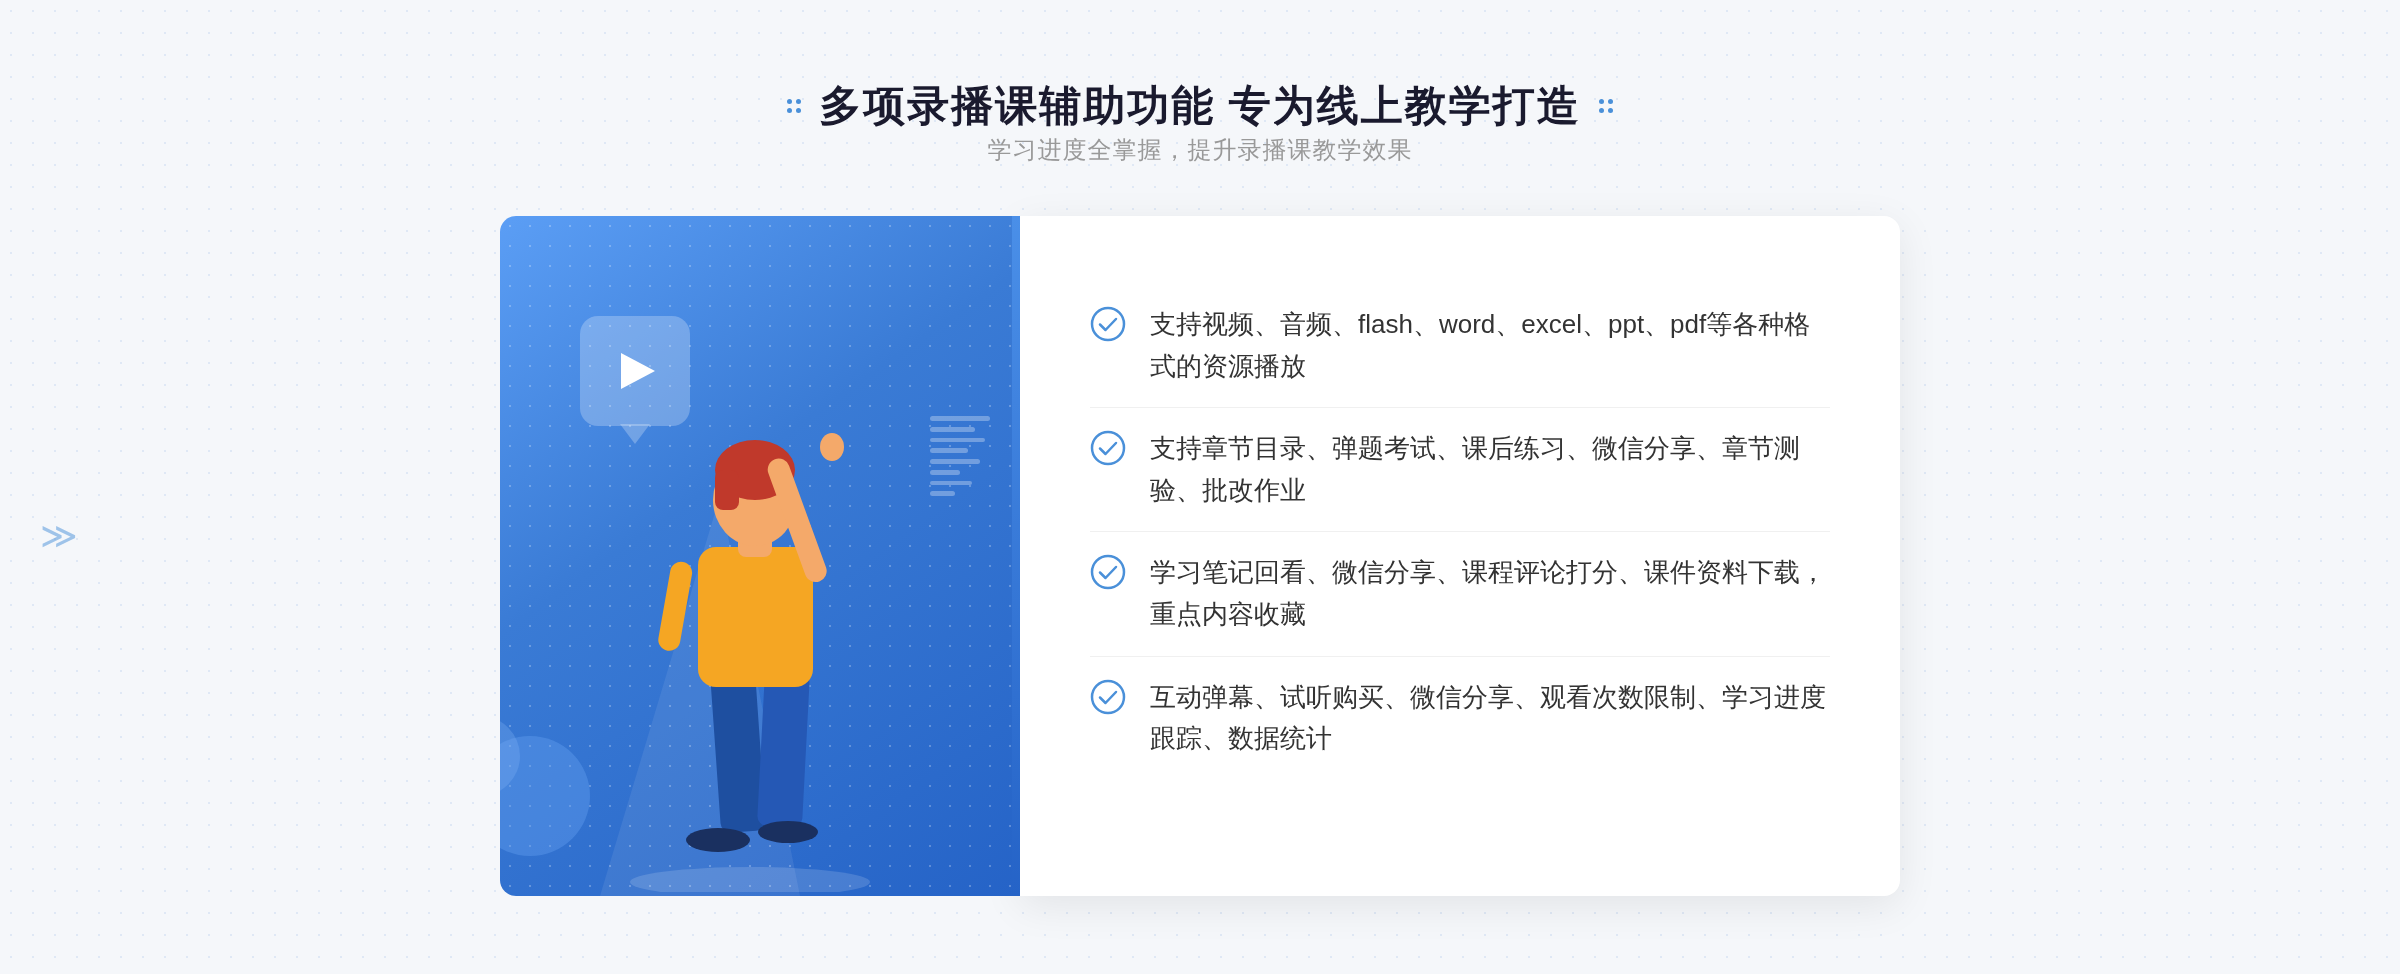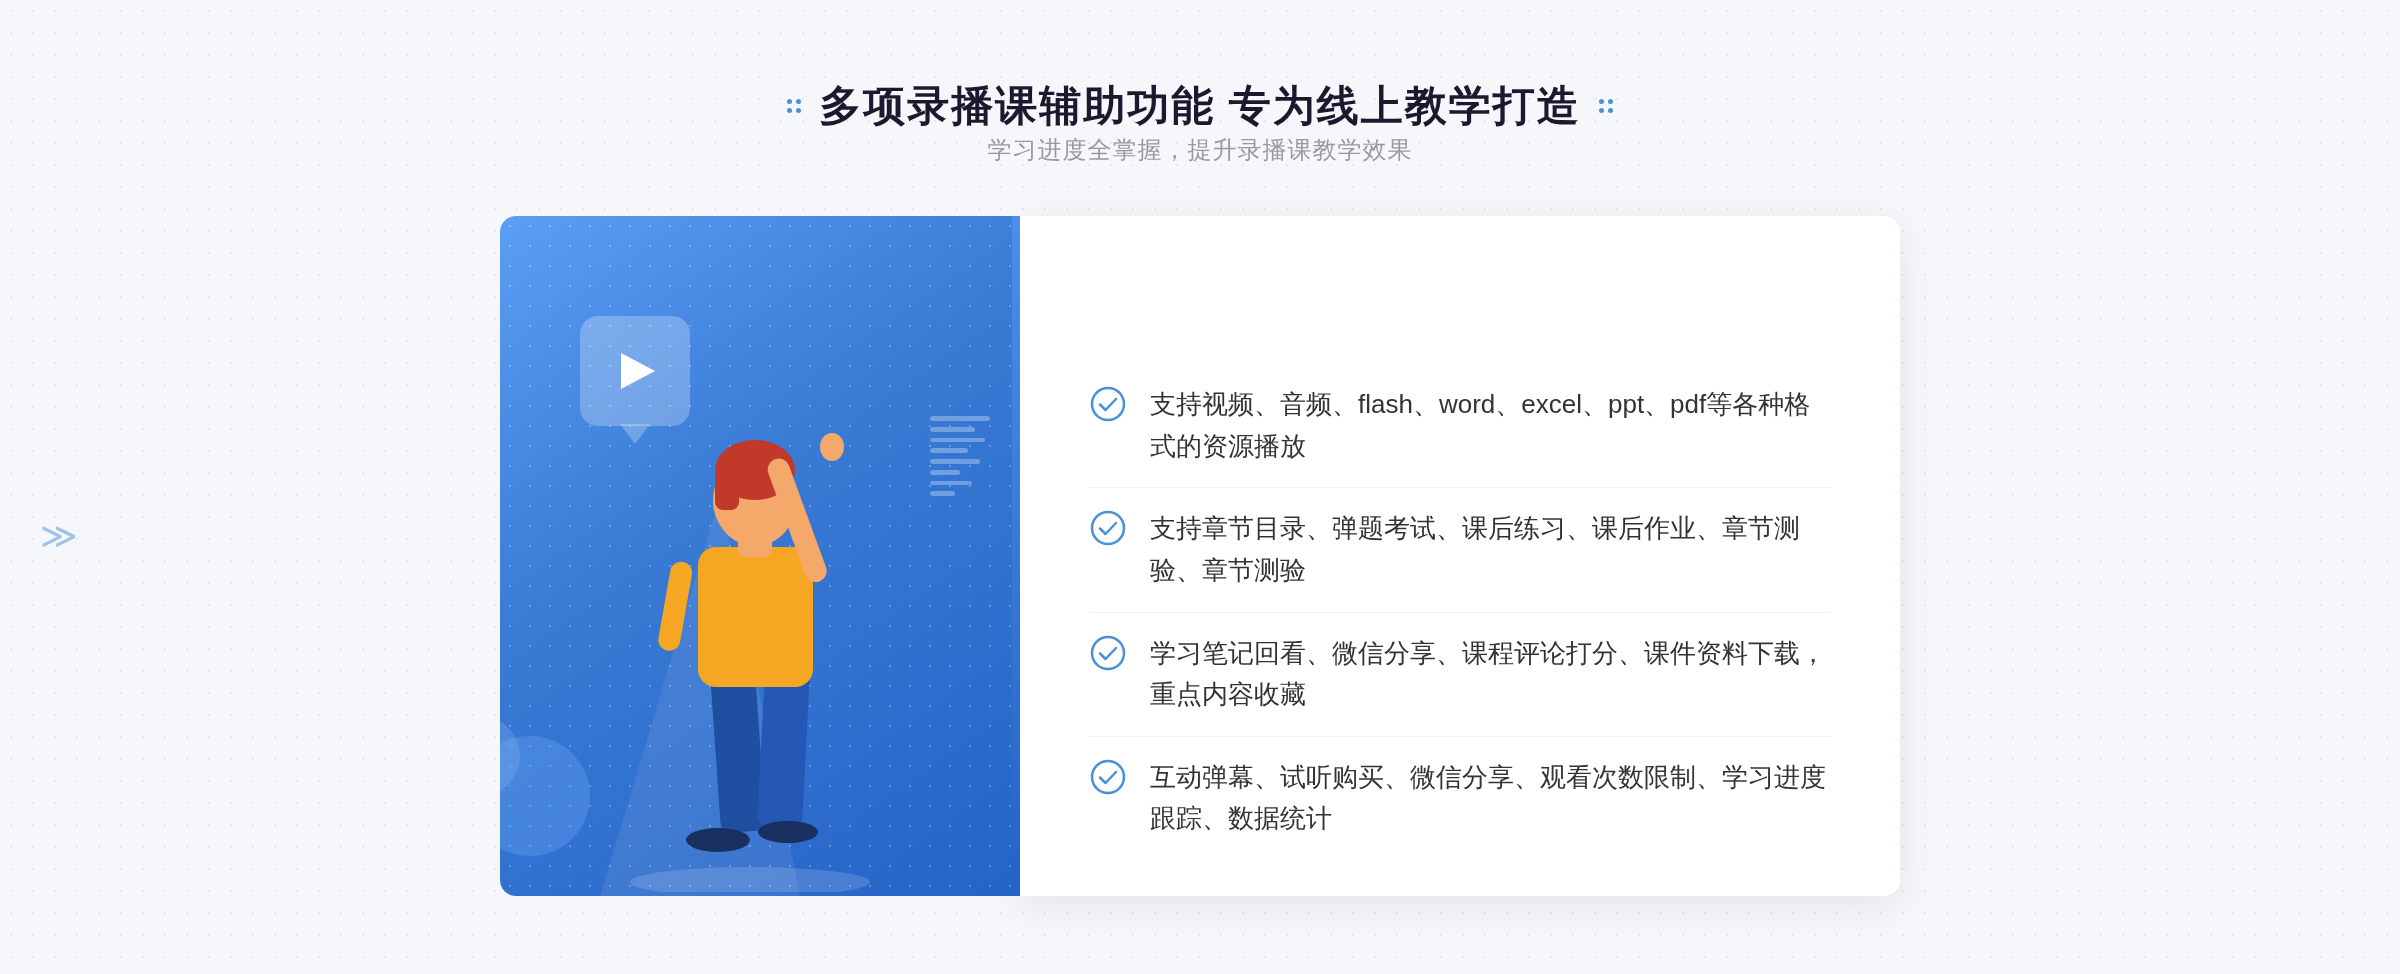--- a/index.html
+++ b/index.html
@@ -219,24 +219,24 @@
       height: 6px;
       background: rgba(255,255,255,0.6);
       border-radius: 3px;
     }
 
     
     .features-panel {
       flex: 1;
       background: white;
       border-radius: 0 16px 16px 0;
-      padding: 36px 70px;
+      padding: 68px 70px;
       display: flex;
       flex-direction: column;
-      justify-content: flex-end;
+      justify-content: flex-start;
       box-shadow: 0 10px 40px rgba(0,0,0,0.08);
     }
 
     .feature-item {
       display: flex;
       align-items: flex-start;
       gap: 24px;
       padding: 20px 0;
       border-bottom: 1px solid #f0f0f0;
     }
@@ -393,21 +393,21 @@
         <span class="feature-text">支持视频、音频、flash、word、excel、ppt、pdf等各种格式的资源播放</span>
       </div>
 
       <div class="feature-item">
         <div class="check-icon">
           <svg viewBox="0 0 36 36" fill="none" xmlns="http://www.w3.org/2000/svg">
             <circle cx="18" cy="18" r="16" stroke="#4a90d9" stroke-width="2.5" fill="none"></circle>
             <path d="M10 18.5L15.5 24L26 13" stroke="#4a90d9" stroke-width="2.5" stroke-linecap="round" stroke-linejoin="round"></path>
           </svg>
         </div>
-        <span class="feature-text">支持章节目录、弹题考试、课后练习、课后作业、章节测验、章节测验</span>
+        <span class="feature-text">支持章节目录、弹题考试、课后练习、微信分享、章节测验、批改作业</span>
       </div>
 
       <div class="feature-item">
         <div class="check-icon">
           <svg viewBox="0 0 36 36" fill="none" xmlns="http://www.w3.org/2000/svg">
             <circle cx="18" cy="18" r="16" stroke="#4a90d9" stroke-width="2.5" fill="none"></circle>
             <path d="M10 18.5L15.5 24L26 13" stroke="#4a90d9" stroke-width="2.5" stroke-linecap="round" stroke-linejoin="round"></path>
           </svg>
         </div>
         <span class="feature-text">学习笔记回看、微信分享、课程评论打分、课件资料下载，重点内容收藏</span>

